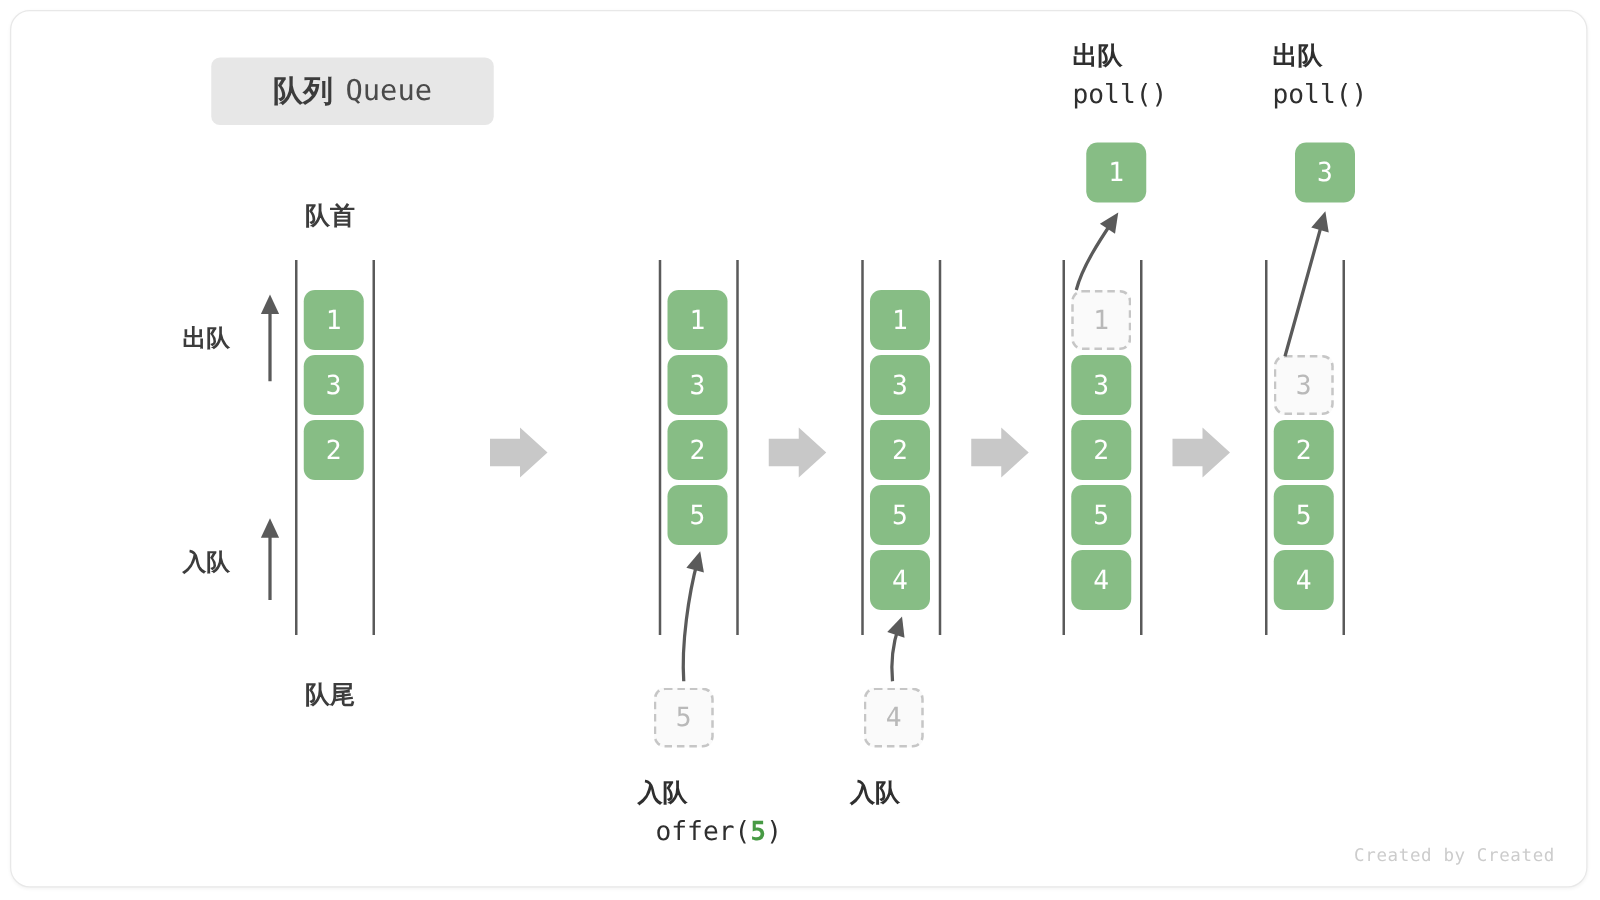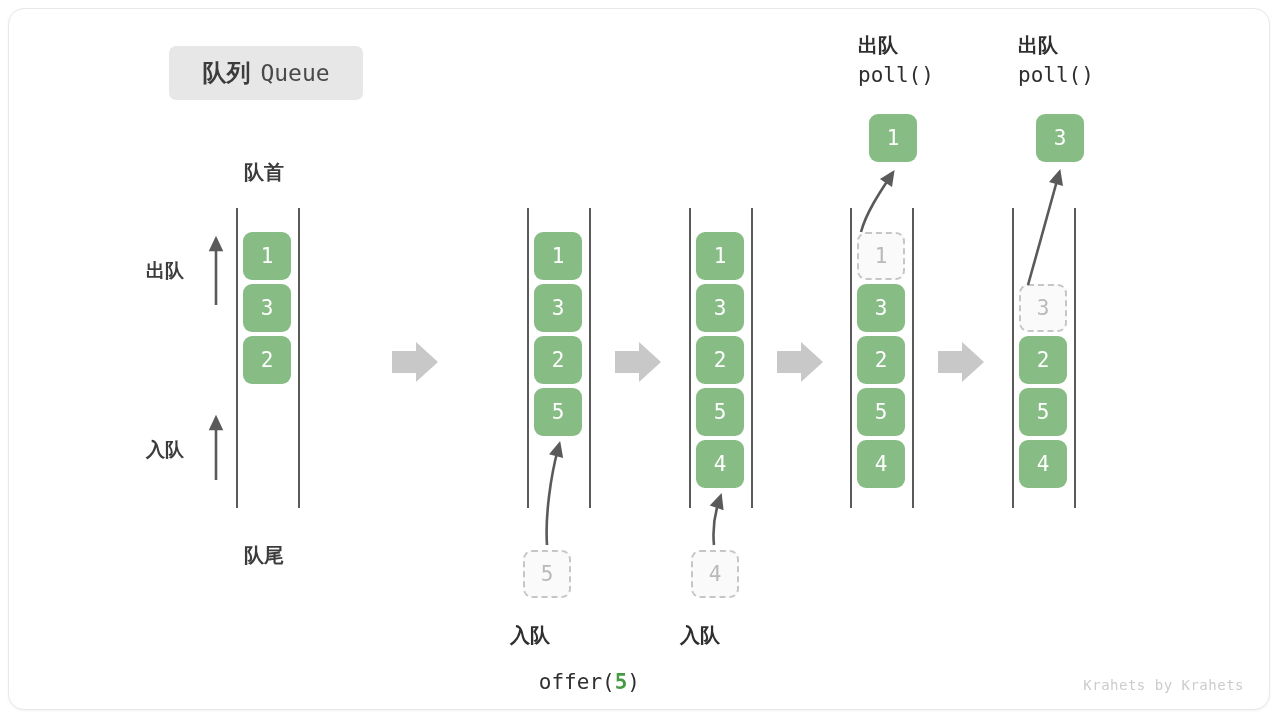--- a/index.html
+++ b/index.html
@@ -33,21 +33,21 @@
     border-radius: 16px;
     box-sizing: border-box;
     box-shadow: 0 1px 3px rgba(0,0,0,0.05);
   }
 
   
   .title-badge {
     position: absolute;
     left: 169px;
     top: 46px;
-    width: 194px;
+    width: 226px;
     height: 54px;
     background: #e7e7e7;
     border-radius: 7px;
     display: flex;
     align-items: center;
     justify-content: center;
     gap: 10px;
   }
   .title-cn {
     font-size: 24px;
@@ -184,21 +184,21 @@
 
   <div class="box filled" style="left:534px; top:232px;">1</div>
   <div class="box filled" style="left:534px; top:284px;">3</div>
   <div class="box filled" style="left:534px; top:336px;">2</div>
   <div class="box filled" style="left:534px; top:388px;">5</div>
 
   <div class="box ghost" style="left:523px; top:550px;">5</div>
 
   <div class="op-label" style="left:450px; top:620px; width:190px;">
     <div class="op-cn" style="text-align:left; padding-left:60px;">入队</div>
-    <div class="op-code" style="text-align:right; padding-left:60px;margin-top:17px;"><span>offer(</span><span class="op-arg">5</span><span>)</span></div>
+    <div class="op-code" style="text-align:center; padding-left:60px;"><span>offer(</span><span class="op-arg">5</span><span>)</span></div>
   </div>
 
   <div class="rail" style="left:689px; top:208px; height:300px;"></div>
   <div class="rail" style="left:751px; top:208px; height:300px;"></div>
 
   <div class="box filled" style="left:696px; top:232px;">1</div>
   <div class="box filled" style="left:696px; top:284px;">3</div>
   <div class="box filled" style="left:696px; top:336px;">2</div>
   <div class="box filled" style="left:696px; top:388px;">5</div>
   <div class="box filled" style="left:696px; top:440px;">4</div>
@@ -277,15 +277,15 @@
 
     <g>
       <path d="M861,232 C866,213 880,192 890,177" stroke="#5a5a5a" stroke-width="2.6" fill="none" marker-end="url(#arrowDark)"></path>
     </g>
 
     <g>
       <path d="M1028,285 C1038,250 1050,205 1058,177" stroke="#5a5a5a" stroke-width="2.6" fill="none" marker-end="url(#arrowDark)"></path>
     </g>
   </svg>
 
-  <div class="watermark">Krahets by Krahets</div>
+  <div class="watermark">Created by Created</div>
 
 </div>
 
 </body></html>

